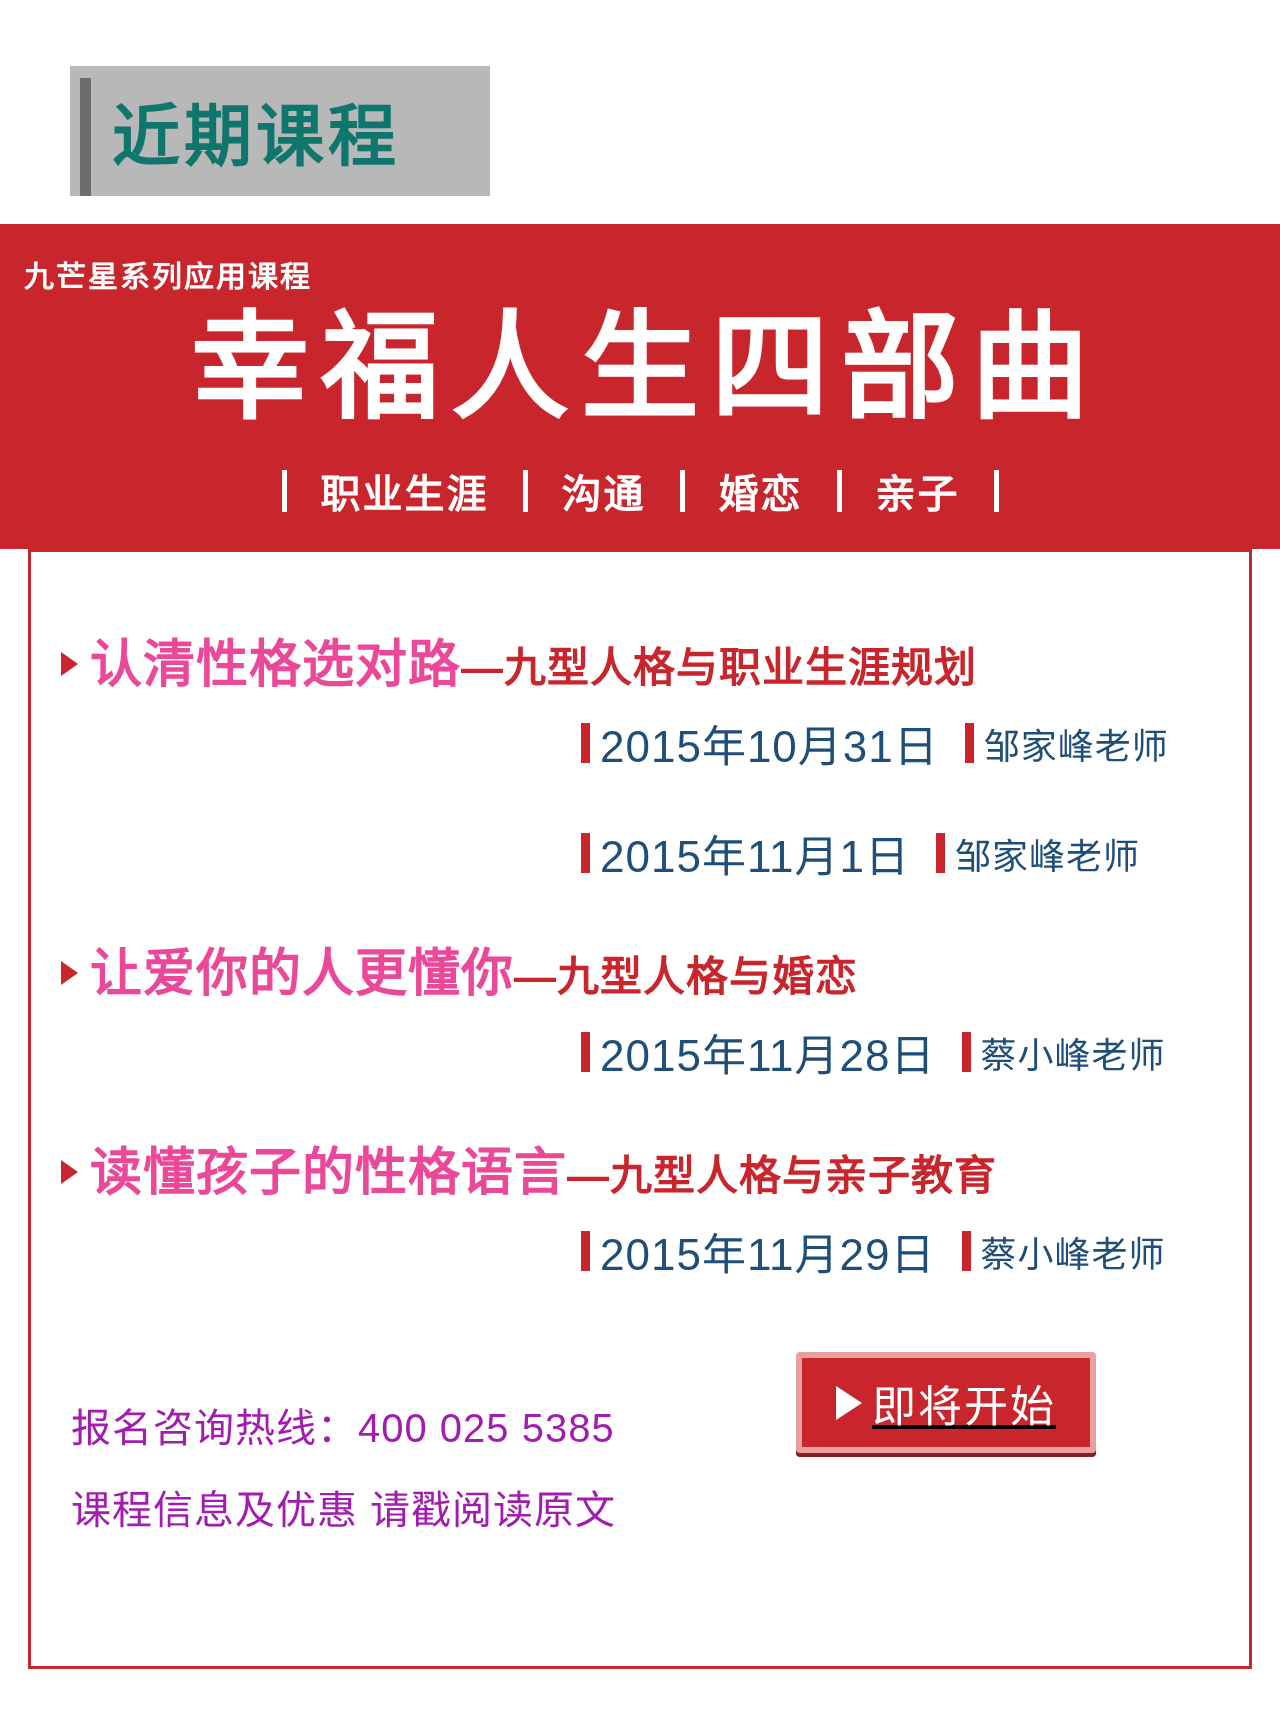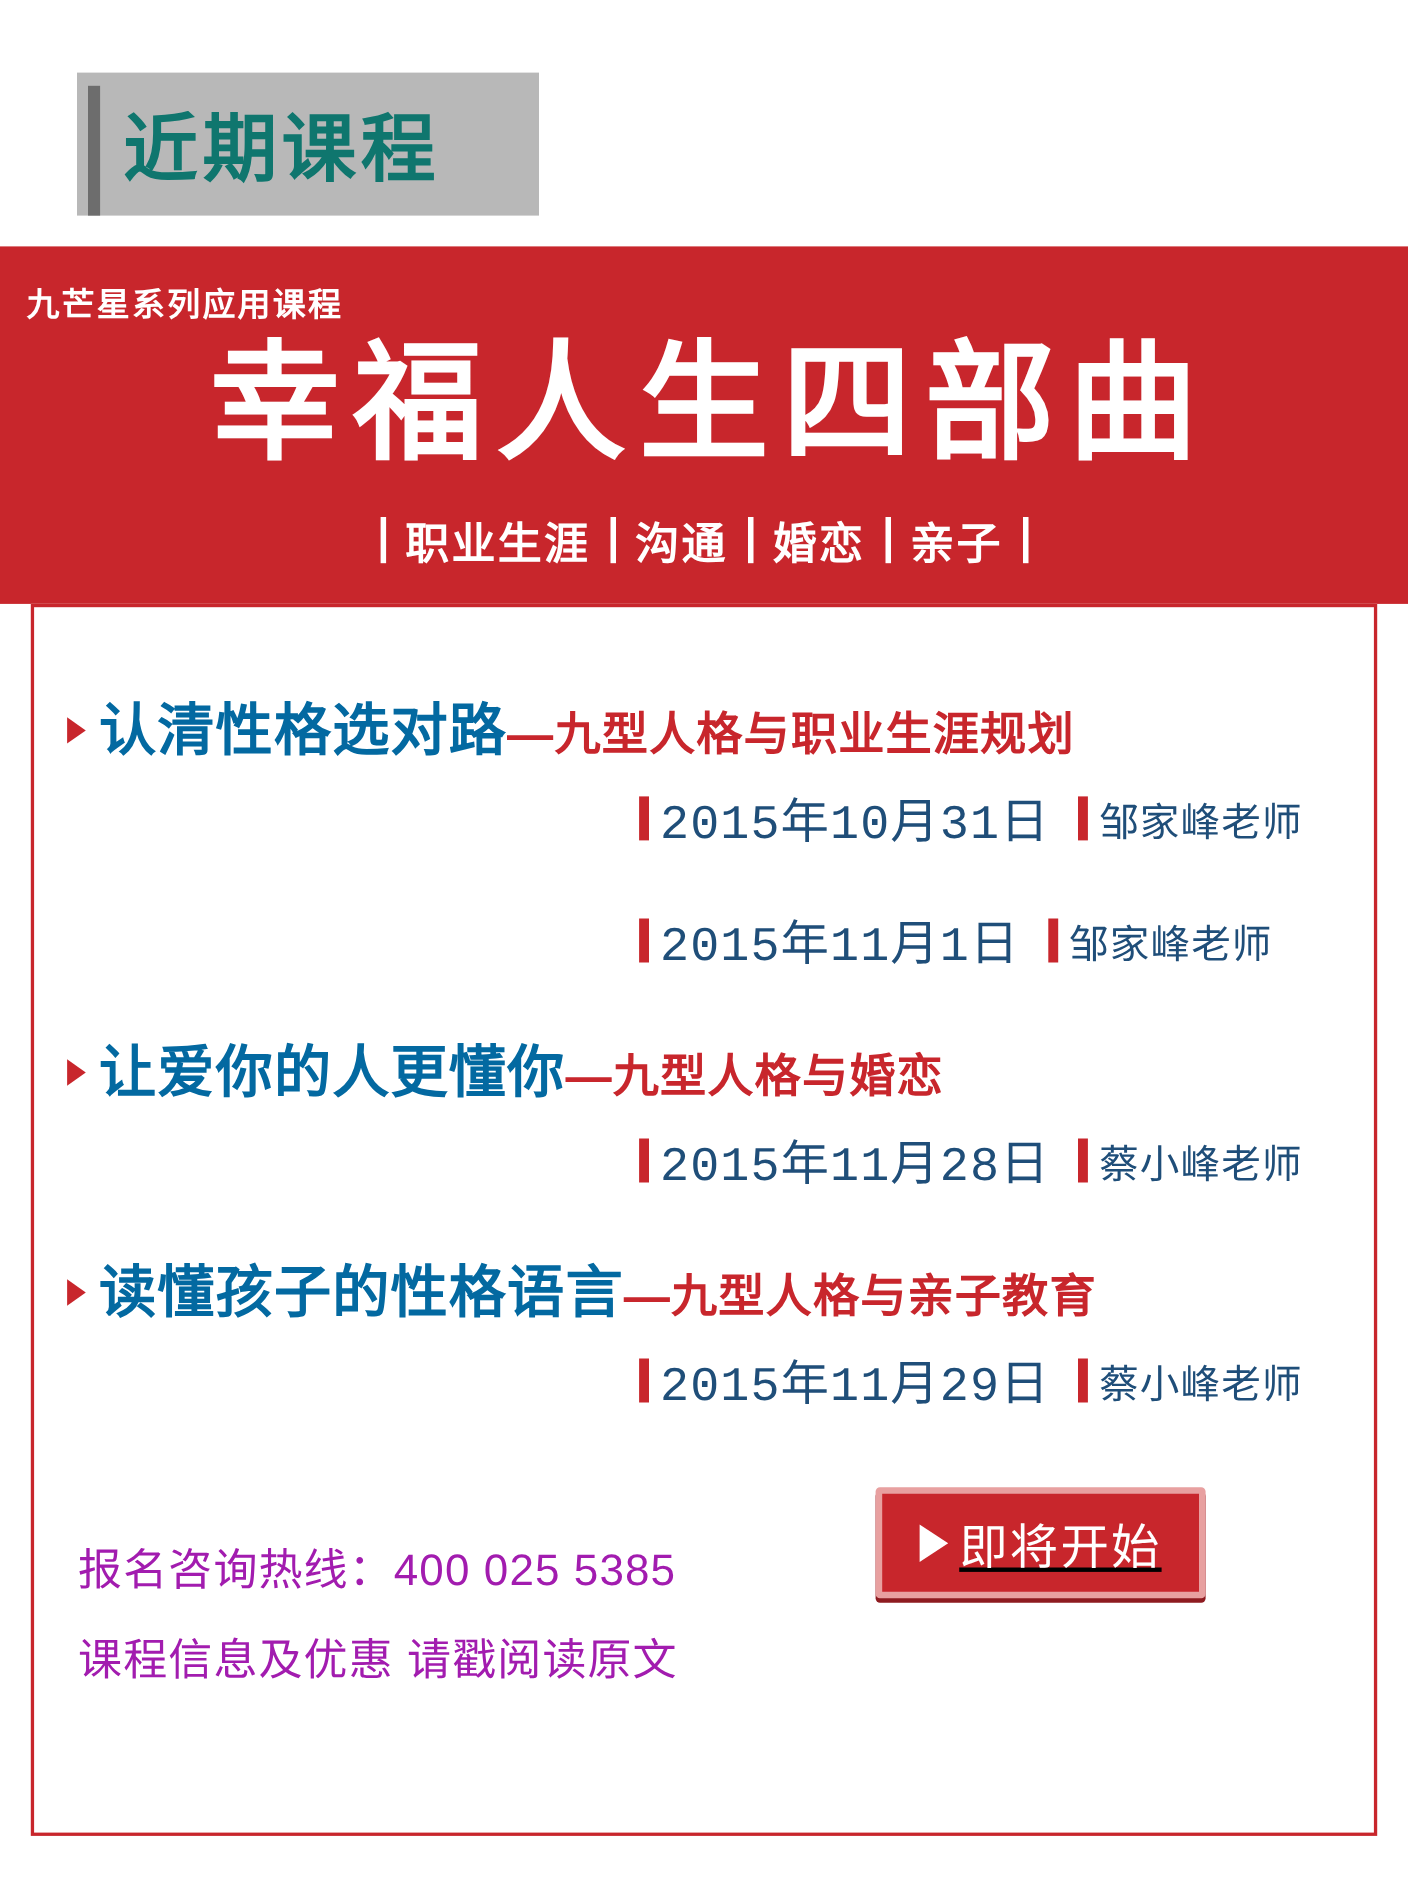--- a/index.html
+++ b/index.html
@@ -85,21 +85,21 @@
     white-space: nowrap;
   }
   .subtitle-row {
     position: absolute;
     left: 0;
     top: 238px;
     width: 1280px;
     display: flex;
     justify-content: center;
     align-items: center;
-    gap: 0px;
+    gap: 16px;
   }
   .subtitle-row .sep {
     display: inline-block;
     width: 5px;
     height: 42px;
     background: #ffffff;
     margin: 0 18px;
   }
   .subtitle-row .part {
     font-size: 40px;
@@ -143,21 +143,21 @@
     border-top: 12px solid transparent;
     border-bottom: 12px solid transparent;
     margin-right: 12px;
     position: relative;
     top: -6px;
     flex: 0 0 auto;
   }
   .course-title {
     font-size: 52px;
     font-weight: bold;
-    color: #0369a1;
+    color: #ec4899;
     letter-spacing: 1px;
   }
   .course-sub {
     font-size: 42px;
     font-weight: bold;
     color: #c8262c;
     letter-spacing: 1px;
   }
   .course-sub.spaced { }
 
@@ -174,21 +174,20 @@
     height: 40px;
     background: #c8262c;
     margin-right: 10px;
     flex: 0 0 auto;
   }
   .meta-date {
     font-size: 44px;
     color: #1f4e79;
     letter-spacing: 1px;
     margin-right: 26px;
-    font-family: Liberation Mono, monospace;
   }
   .meta-teacher {
     font-size: 36px;
     color: #1f4e79;
     letter-spacing: 1px;
   }
 
   
   .footer-text {
     position: absolute;

